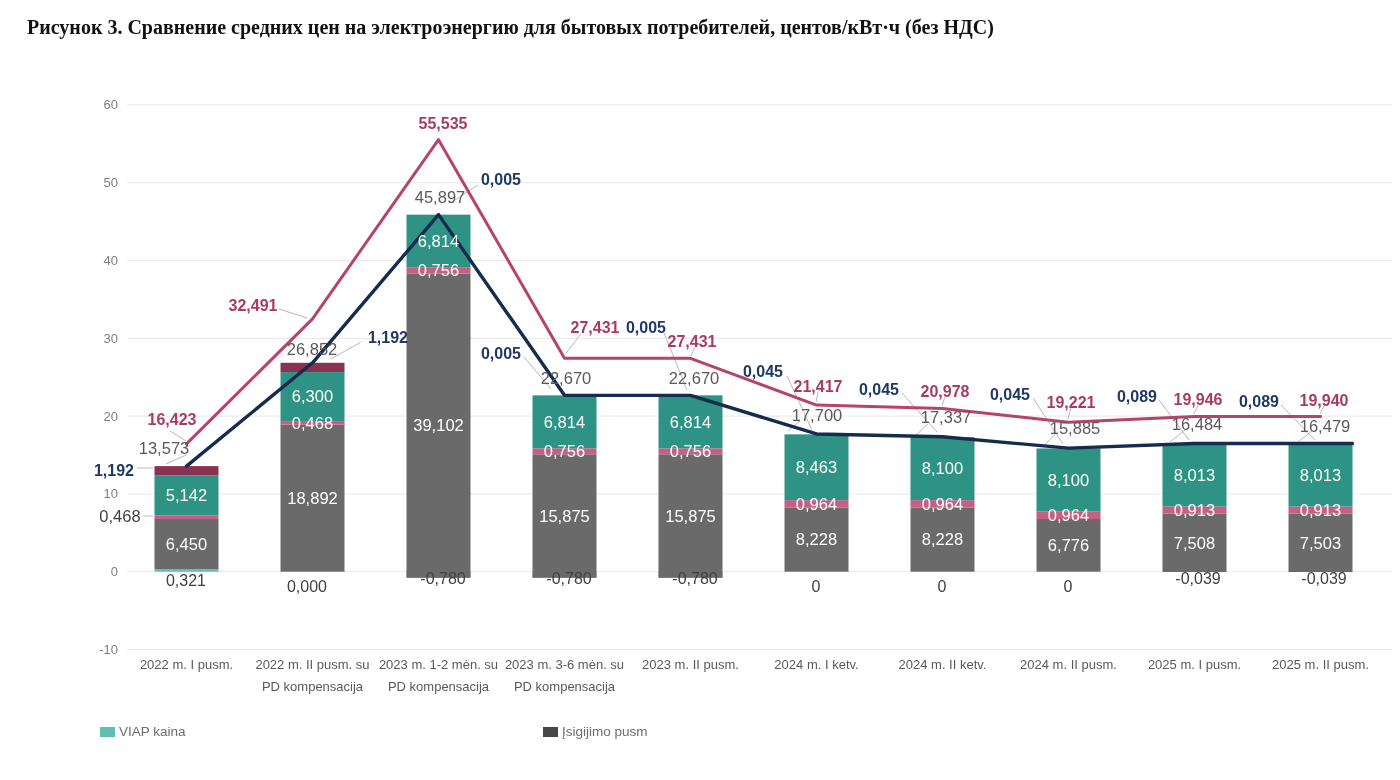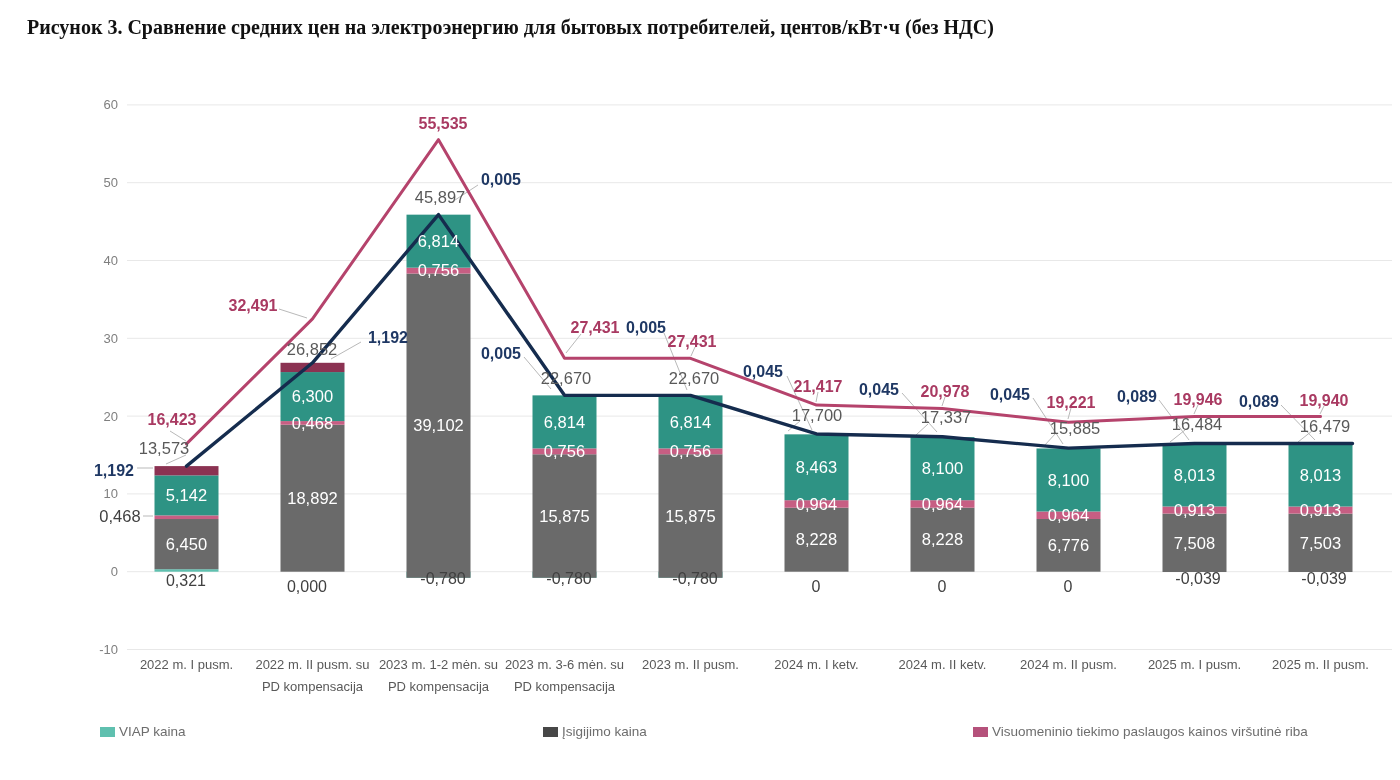--- a/index.html
+++ b/index.html
@@ -190,19 +190,15 @@
     <text x="1320.5" y="664" font-size="13" fill="#595959" font-weight="normal" text-anchor="middle" dy="0.35em" font-family="&quot;Liberation Sans&quot;,&quot;DejaVu Sans&quot;,sans-serif">2025 m. II pusm.</text>
   </svg>
 
 <div class="legend">
   <div class="legend-item" style="left:100px">
     <span class="swatch" style="background: rgb(95, 192, 175);"></span>
     <span>VIAP kaina</span>
   </div>
   <div class="legend-item" style="left:543px">
     <span class="swatch" style="background: rgb(71, 71, 71);"></span>
-    <span>Įsigijimo kaina</span>
-  </div>
-  <div class="legend-item" style="left:973px">
-    <span class="swatch" style="background: rgb(181, 81, 123);"></span>
-    <span>Visuomeninio tiekimo paslaugos kainos viršutinė riba</span>
+    <span>Įsigijimo pusm</span>
   </div>
 </div>
 
 </body></html>

